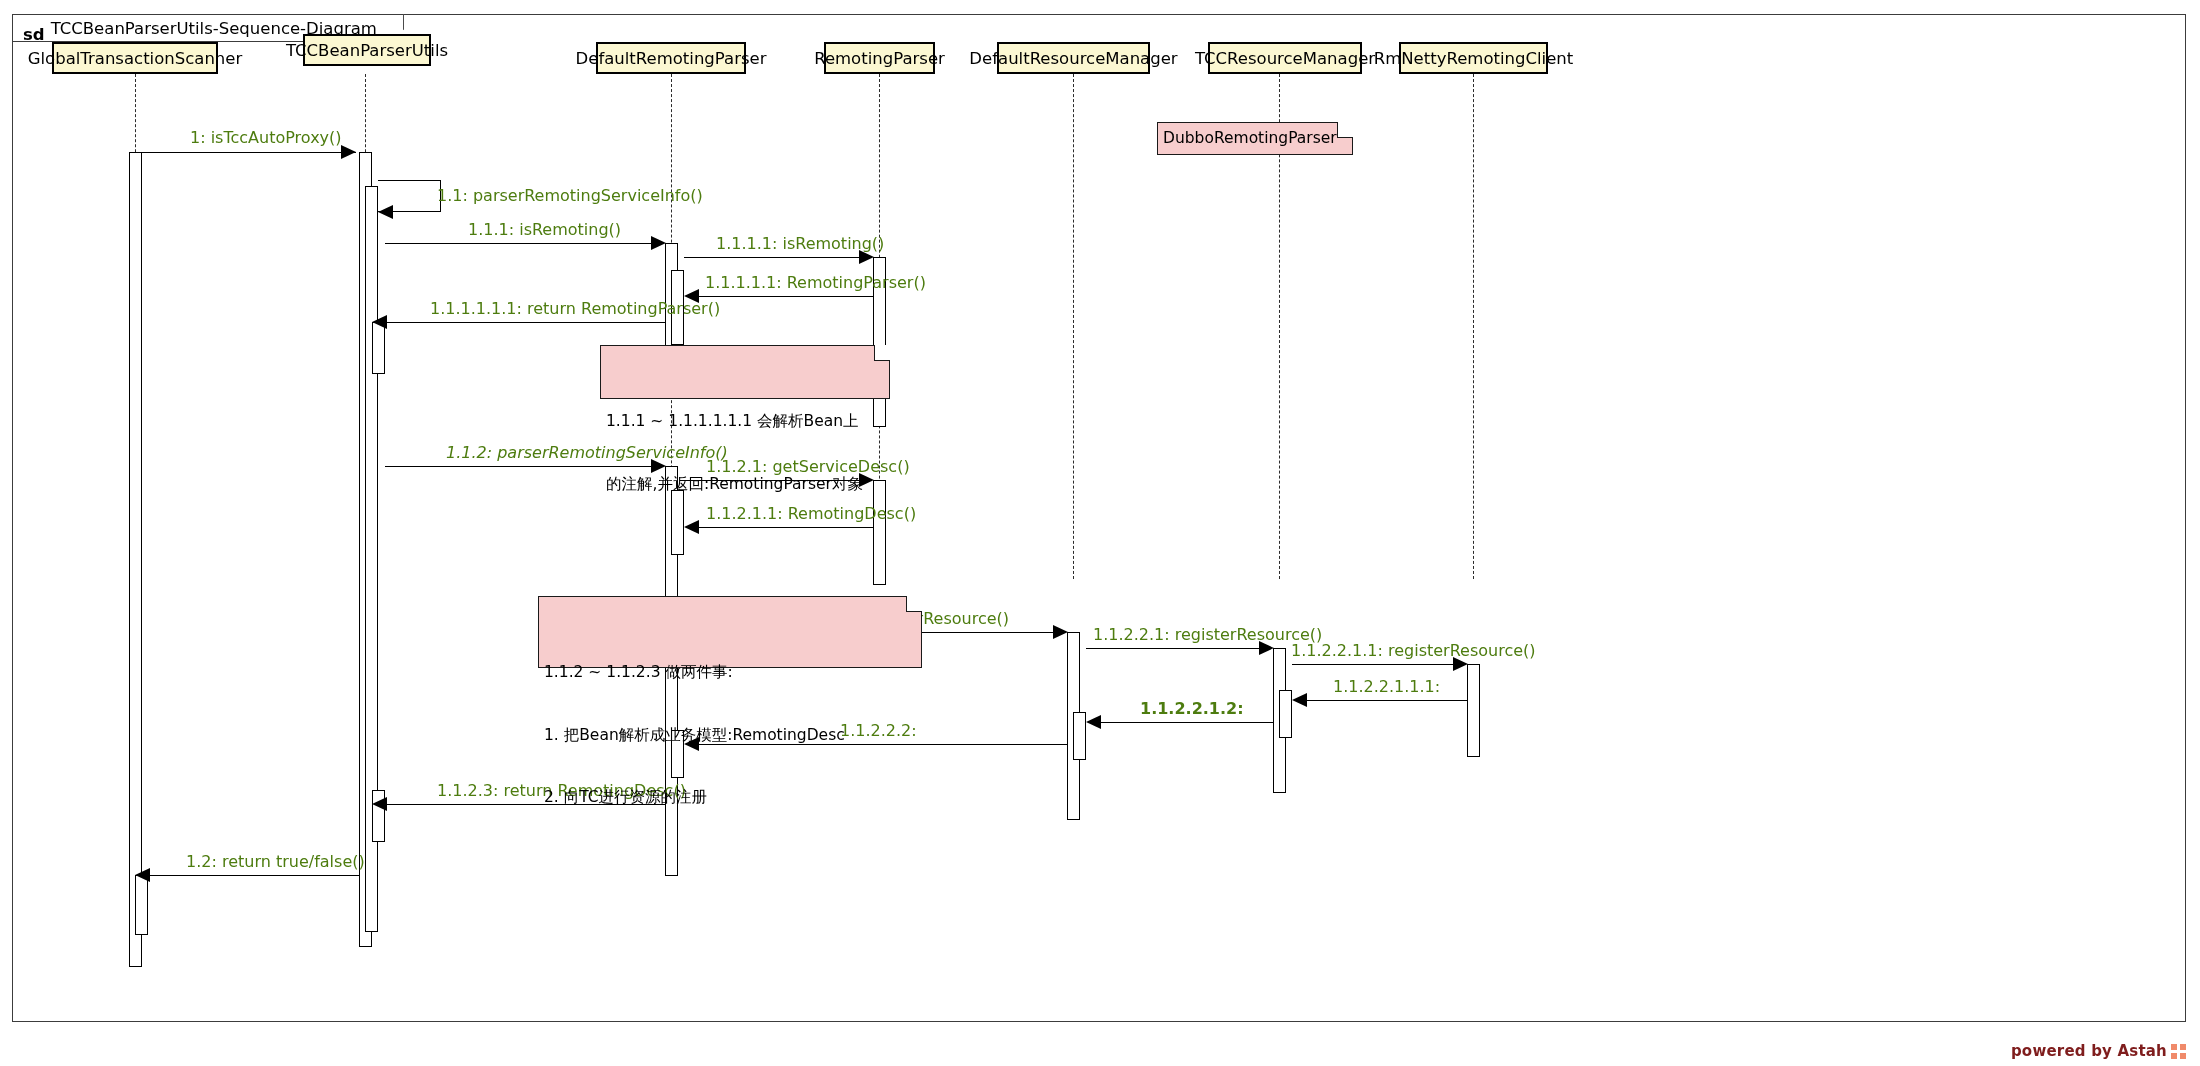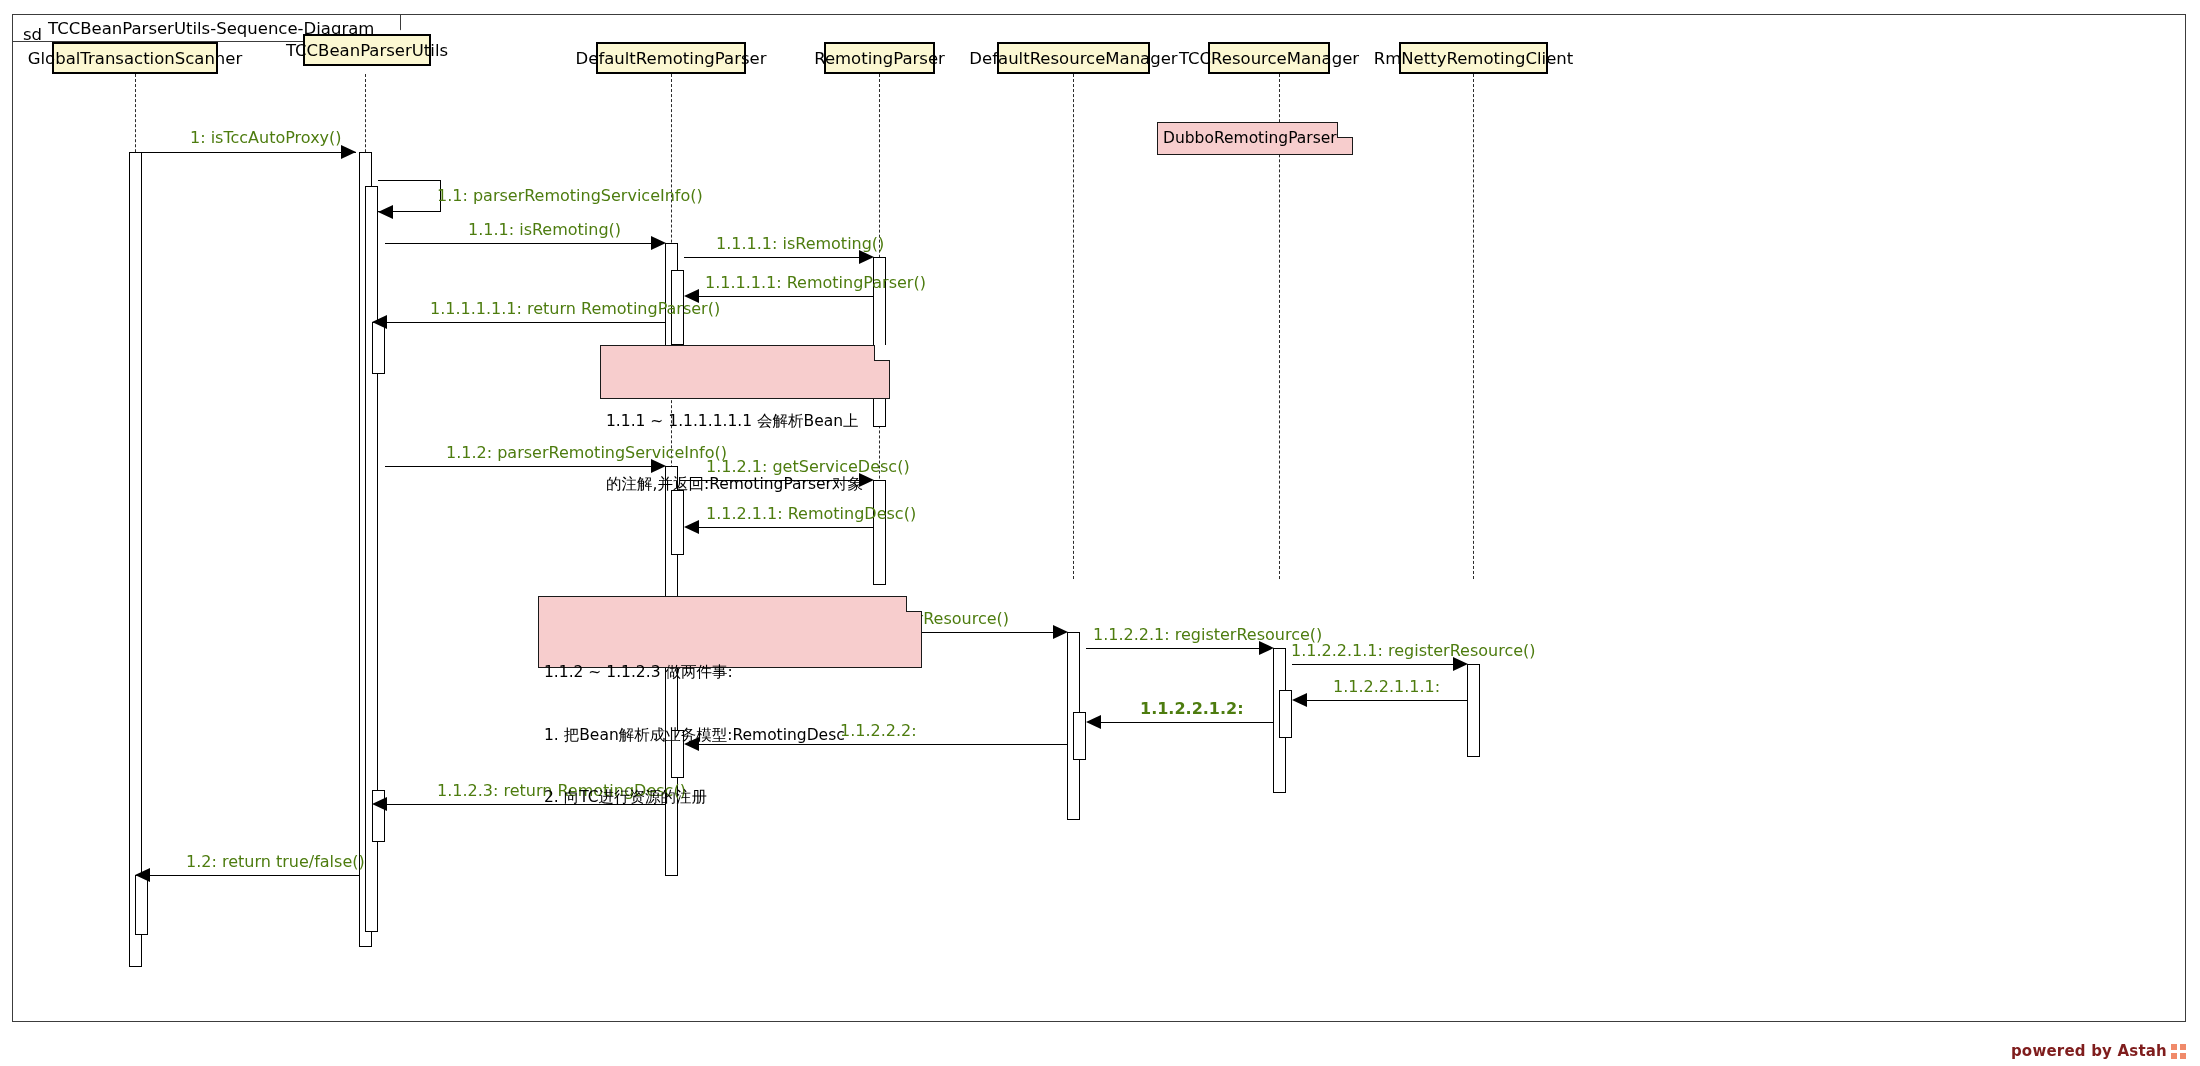--- a/index.html
+++ b/index.html
@@ -42,21 +42,21 @@
     border-bottom: 1px solid #3c3c3c;
     padding: 0 26px 0 10px;
     display: flex;
     align-items: center;
     font-size: 16.5px;
     color: #000;
     clip-path: polygon(0 0, 100% 0, 100% 55%, calc(100% - 18px) 100%, 0 100%);
     white-space: nowrap;
   }
   .frame-tab .kw {
-    font-weight: normal;
+    font-weight: bold;
     margin-right: 6px;
     margin-top: 12px;
   }
 
   
   .lifeline-head {
     position: absolute;
     background: #fcf8d2;
     border: 2.5px solid #000;
     box-sizing: border-box;
@@ -182,21 +182,21 @@
   </div>
   <div class="lifeline-head" style="left:596px; top:42px; width:150px;">
     <span>DefaultRemotingParser</span>
   </div>
   <div class="lifeline-head" style="left:824px; top:42px; width:111px;">
     <span>RemotingParser</span>
   </div>
   <div class="lifeline-head" style="left:997px; top:42px; width:153px;">
     <span>DefaultResourceManager</span>
   </div>
-  <div class="lifeline-head" style="left:1208px; top:42px; width:122px;">
+  <div class="lifeline-head" style="left:1208px; top:42px; width:154px;">
     <span>TCCResourceManager</span>
   </div>
   <div class="lifeline-head" style="left:1399px; top:42px; width:149px;">
     <span>RmNettyRemotingClient</span>
   </div>
 
   <div class="lifeline-line" style="left:135px;  top:74px;  height:620px;"></div>
   <div class="lifeline-line" style="left:365px;  top:74px;  height:610px;"></div>
   <div class="lifeline-line" style="left:671px;  top:74px;  height:560px;"></div>
   <div class="lifeline-line" style="left:879px;  top:74px;  height:505px;"></div>
@@ -248,21 +248,21 @@
   <div class="msg" style="left:697px; top:296px; width:176px;"></div>
   <div class="arrowhead left" style="left:684px; top:289px;"></div>
   <div class="msg-label" style="left:705px; top:273px;">1.1.1.1.1: RemotingParser()</div>
 
   <div class="msg" style="left:385px; top:322px; width:280px;"></div>
   <div class="arrowhead left" style="left:372px; top:315px;"></div>
   <div class="msg-label" style="left:430px; top:299px;">1.1.1.1.1.1: return RemotingParser()</div>
 
   <div class="msg" style="left:385px; top:466px; width:271px;"></div>
   <div class="arrowhead right" style="left:651px; top:459px;"></div>
-  <div class="msg-label" style="left:446px; top:443px;">1.1.2: parserRemotingServiceInfo()</div>
+  <div class="msg-label" style="left:446px; top:443px;font-style:italic;">1.1.2: parserRemotingServiceInfo()</div>
 
   <div class="msg" style="left:684px; top:480px; width:180px;"></div>
   <div class="arrowhead right" style="left:859px; top:473px;"></div>
   <div class="msg-label" style="left:706px; top:457px;">1.1.2.1: getServiceDesc()</div>
 
   <div class="msg" style="left:697px; top:527px; width:176px;"></div>
   <div class="arrowhead left" style="left:684px; top:520px;"></div>
   <div class="msg-label" style="left:706px; top:504px;">1.1.2.1.1: RemotingDesc()</div>
 
   <div class="msg" style="left:684px; top:632px; width:374px;"></div>

